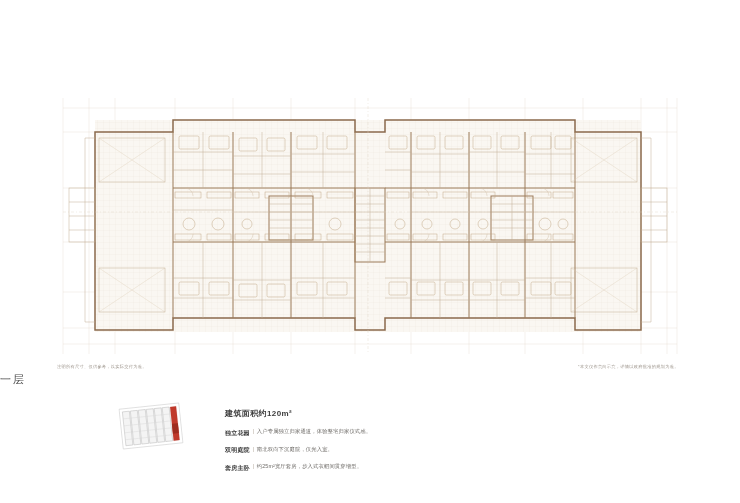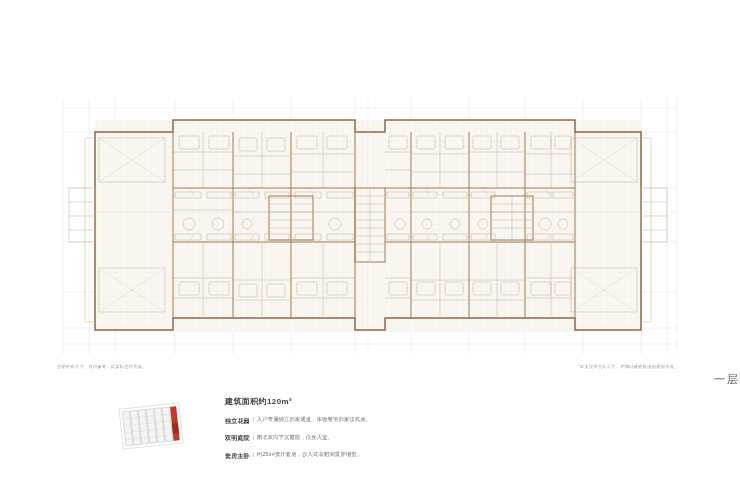--- a/index.html
+++ b/index.html
@@ -28,21 +28,21 @@
     white-space:nowrap;
   }
   .note-right{
     position:absolute;left:578px;top:364px;
     font-size:4.2px;letter-spacing:.3px;color:#9a9289;
     white-space:nowrap;
   }
 
   .floor-label{
     position:absolute;left:0;top:372px;width:740px;
-    text-align:right;
+    text-align:left;
     font-size:11px;color:#4a4a4a;letter-spacing:2px;
   }
 
   
   .info{
     position:absolute;left:0;top:396px;width:740px;height:100px;
   }
   .thumb{
     position:absolute;left:120px;top:6px;
     width:62px;height:48px;
@@ -51,21 +51,21 @@
   .thumb svg{display:block;}
 
   .col{
     position:absolute;top:0;
   }
   .col.left{left:225px;width:210px;}
   .col.right{left:480px;width:215px;}
 
   .col-title{
     font-size:8px;color:#3d3d3d;font-weight:bold;
-    letter-spacing:.4px;margin:0 0 9px 0;
+    letter-spacing:.4px;margin:12px 0 9px 0;
   }
   .col.left .col-title{text-align:left;}
   .col.right .col-title{text-align:left;}
 
   .row{
     display:flex;align-items:flex-start;
     margin-bottom:8px;
   }
   .row-key{
     flex:0 0 auto;

